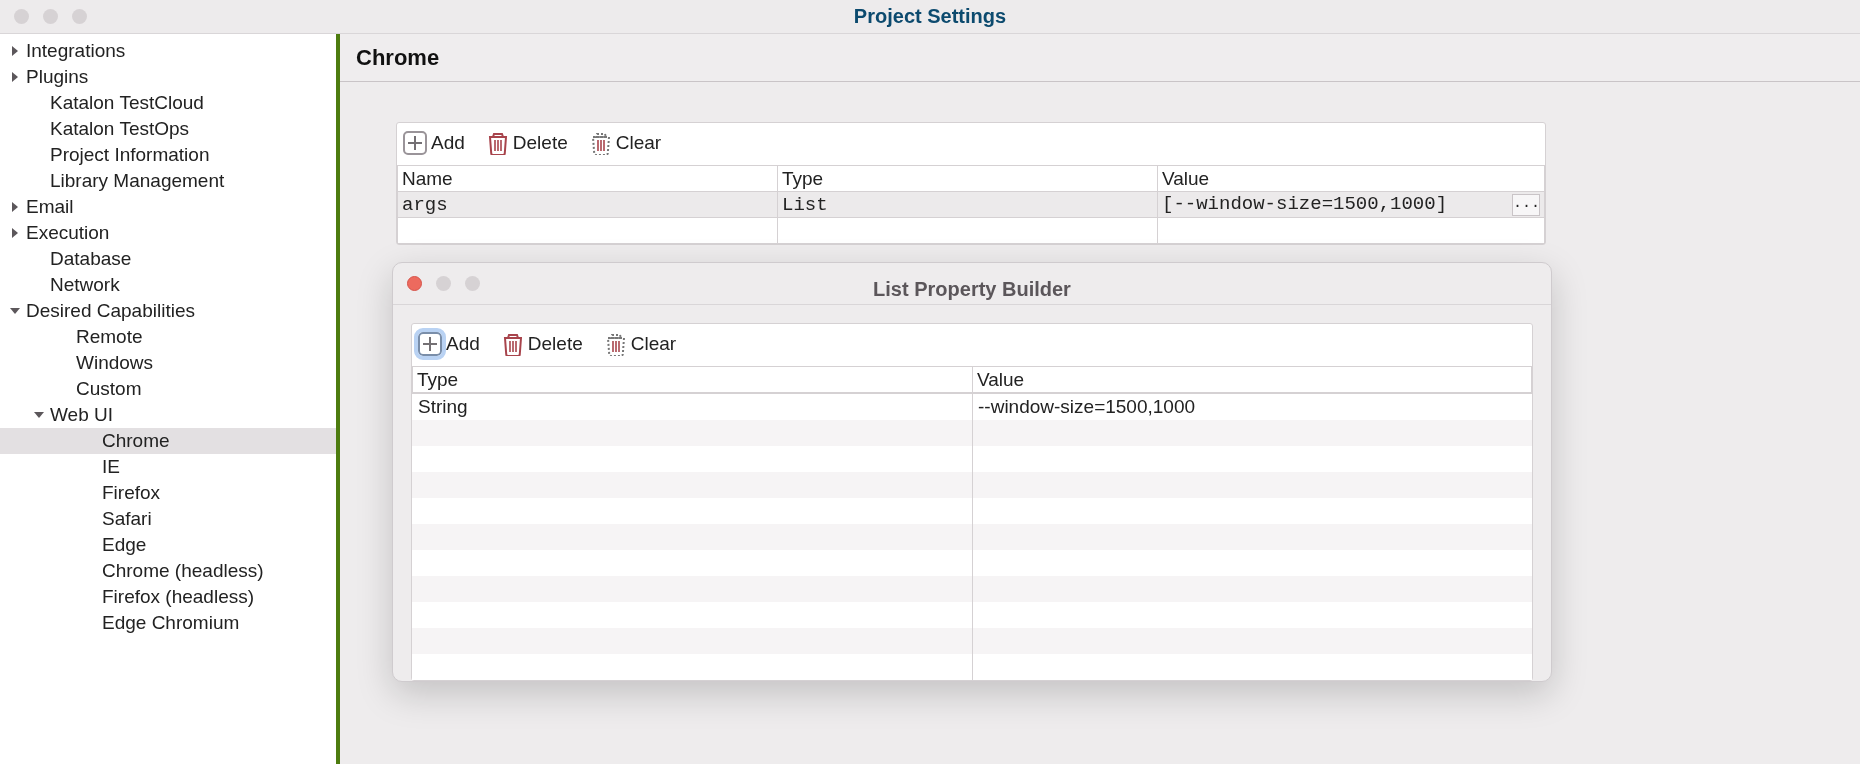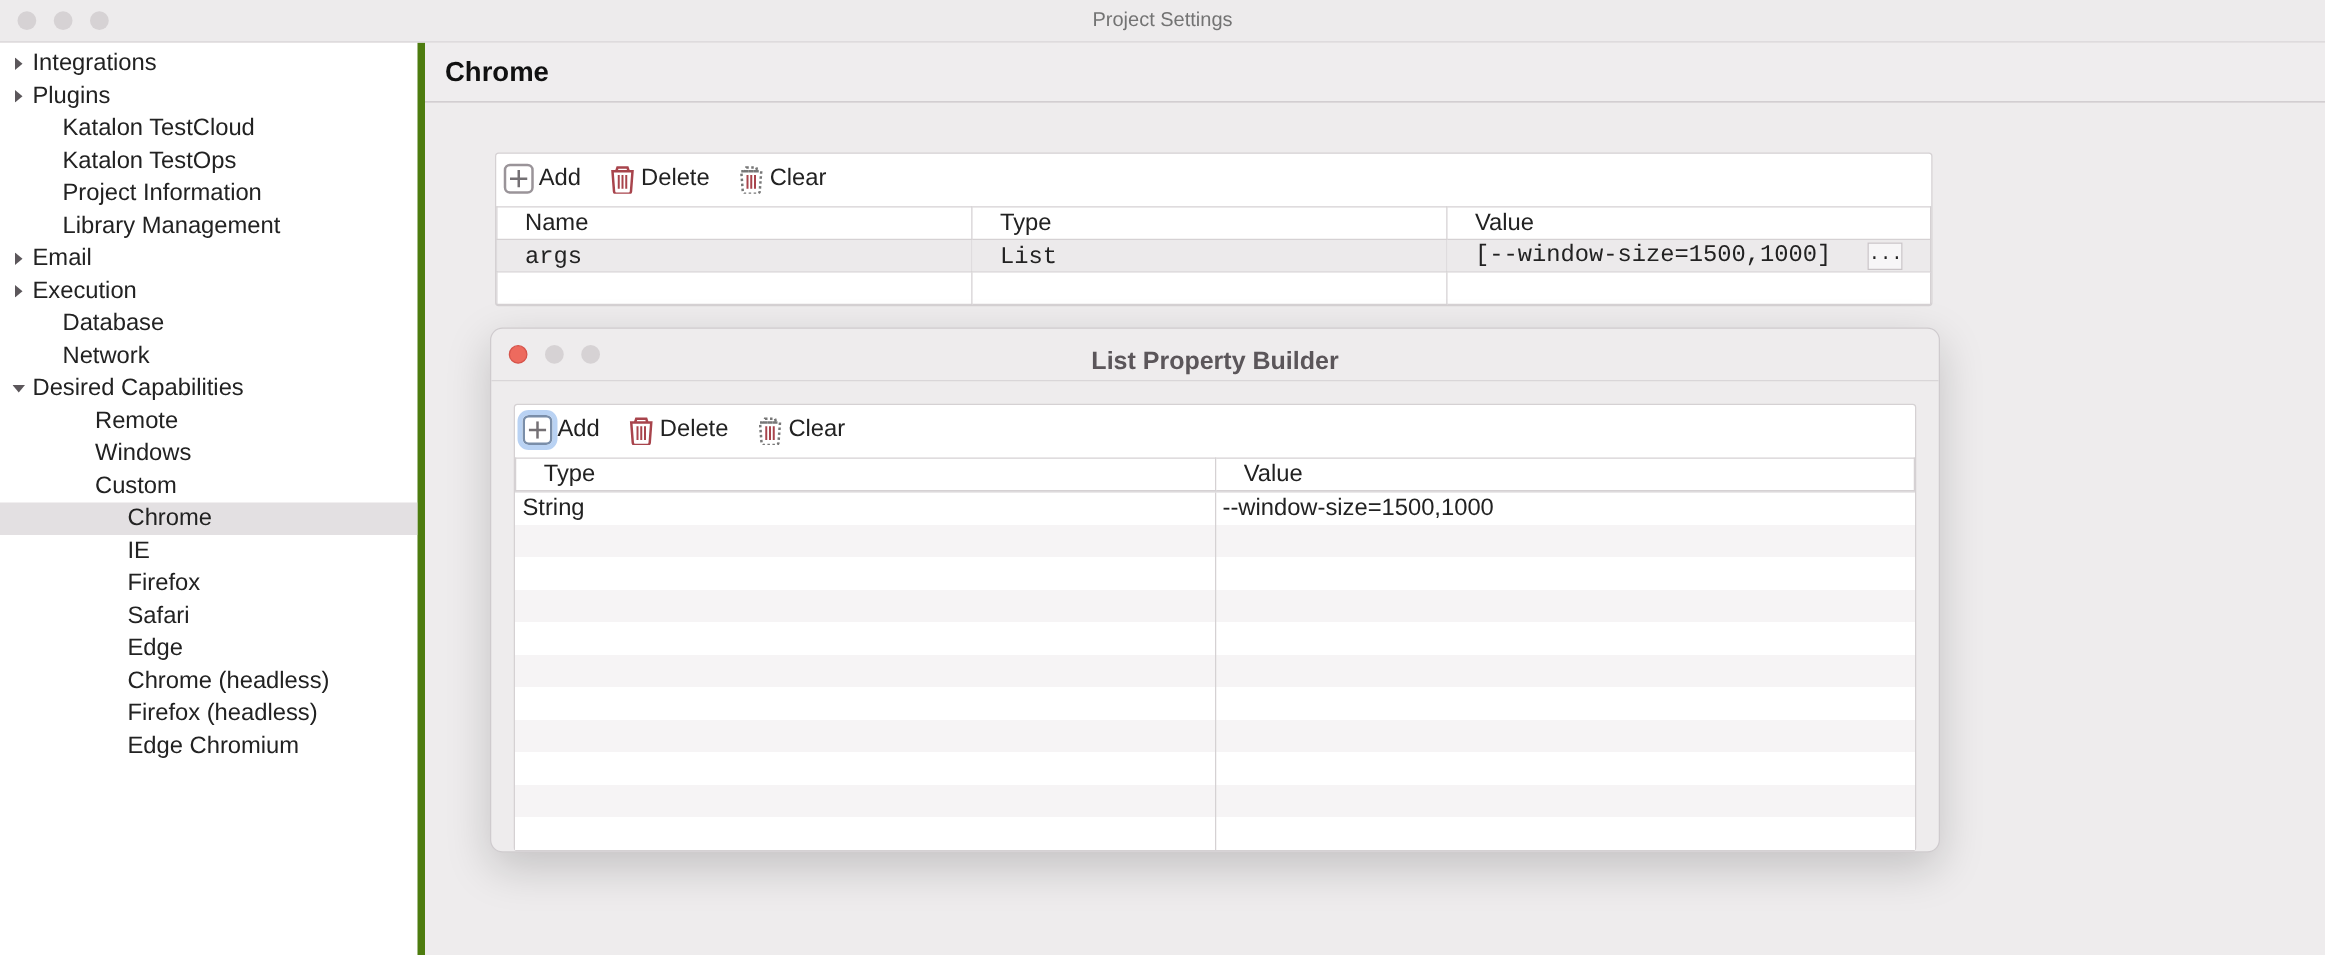--- a/index.html
+++ b/index.html
@@ -31,35 +31,35 @@
   .tl {
     width: 15px; height: 15px;
     border-radius: 50%;
   }
   .tl.inactive { background: #d6d2d4; }
   .tl.close-active { background: #ed6a5e; border:1px solid #d6534a;}
   .main-title {
     position: absolute;
     left: 0; right: 0;
     text-align: center;
-    font-weight: 400;
-    color: #737373;
-    font-size: 16px;
+    font-weight: 700;
+    color: #0c4a6e;
+    font-size: 20px;
     pointer-events: none;
   }
 
   
   .layout {
     display: flex;
     height: calc(100% - 34px);
   }
   .sidebar {
     width: 340px;
     background: #ffffff;
-    border-right: 6px solid #4d7c0f;
+    border-right: 4px solid #4d7c0f;
     overflow: hidden;
     padding-top: 4px;
   }
   .main {
     flex: 1;
     background: #eeeced;
     display: flex;
     flex-direction: column;
   }
 
@@ -153,21 +153,21 @@
   .tbl {
     width: 100%;
     border-collapse: collapse;
     table-layout: fixed;
   }
   .tbl th, .tbl td {
     text-align: left;
     font-weight: 400;
     font-size: 19px;
     height: 26px;
-    padding: 0 22px;
+    padding: 0 4px;
     border: 1px solid #d5d1d3;
     background: #fff;
     overflow: hidden;
     white-space: nowrap;
   }
   .tbl thead th {
     background: #ffffff;
     border-top: 1px solid #d5d1d3;
   }
   .tbl tbody tr.sel td {
@@ -355,20 +355,29 @@
         <span style="display: inline-block; width: 24px;"></span>
         <span style="display: inline-block; width: 26px;"></span>
         <span class="arrow"></span>
         <span class="tree-label">Windows</span>
       </div>
       <div class="tree-row">
         <span style="display: inline-block; width: 24px;"></span>
         <span style="display: inline-block; width: 26px;"></span>
         <span class="arrow"></span>
         <span class="tree-label">Custom</span>
+      </div>
+      <div class="tree-row">
+        <span style="display: inline-block; width: 24px;"></span>
+        <span class="arrow">
+          <svg viewBox="0 0 10 10">
+            <path d="M0 2l5 6 5-6z"></path>
+          </svg>
+        </span>
+        <span class="tree-label">Web UI</span>
       </div>
       <div class="tree-row selected">
         <span style="display: inline-block; width: 24px;"></span>
         <span style="display: inline-block; width: 26px;"></span>
         <span style="display: inline-block; width: 26px;"></span>
         <span class="arrow"></span>
         <span class="tree-label">Chrome</span>
       </div>
       <div class="tree-row">
         <span style="display: inline-block; width: 24px;"></span>

